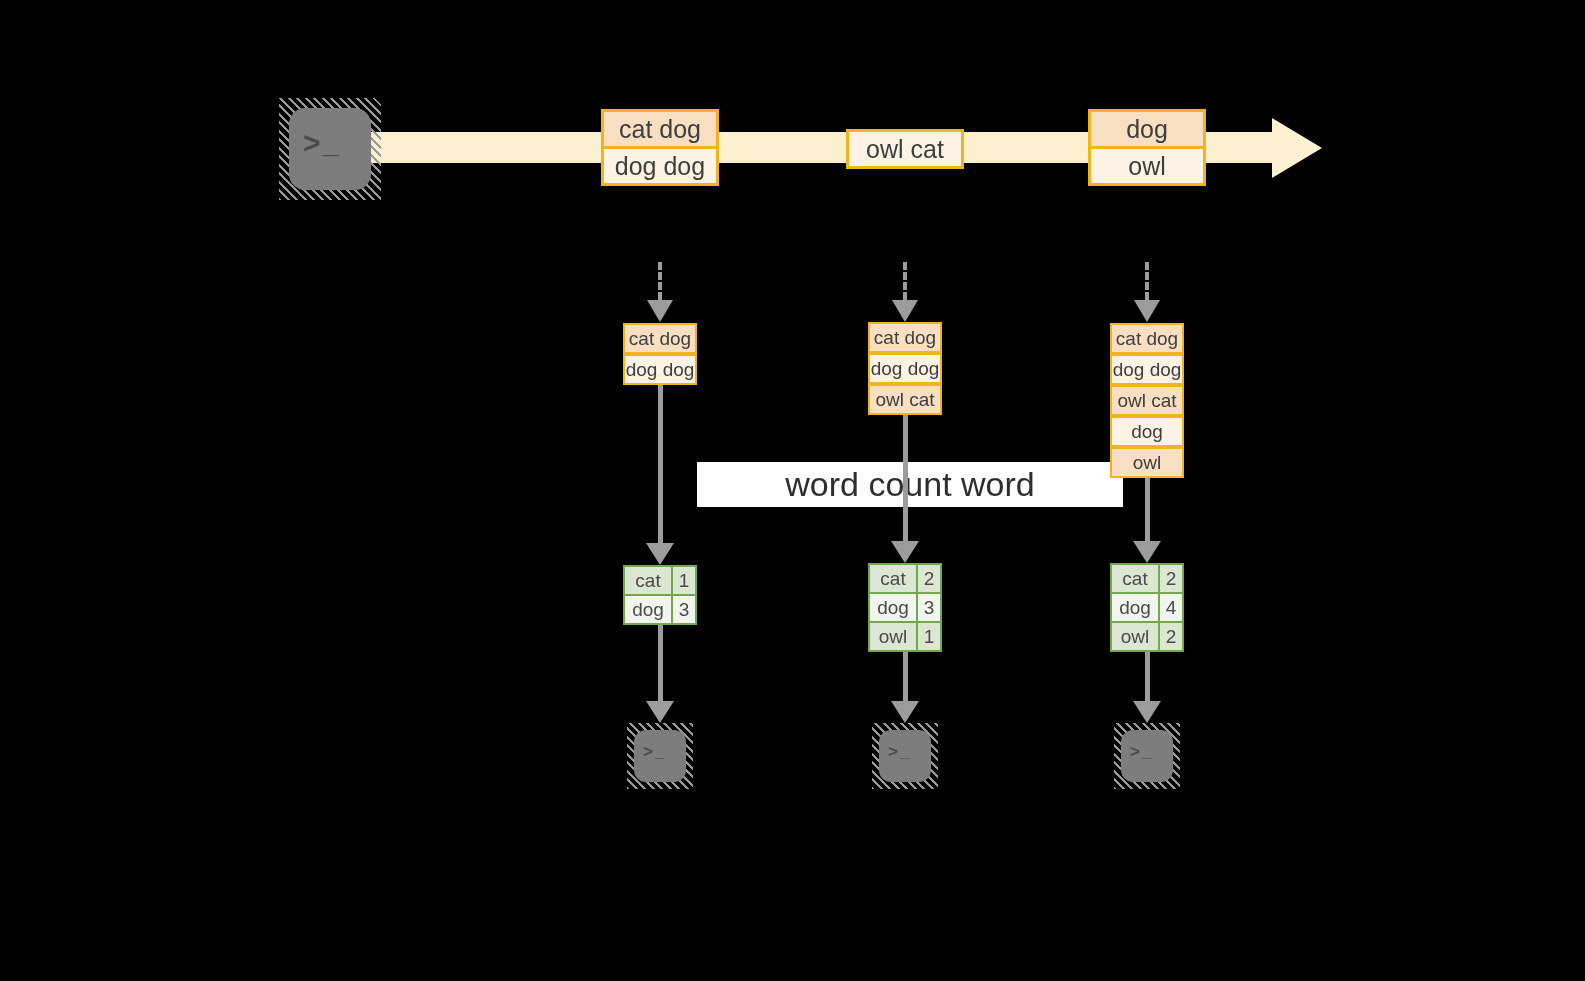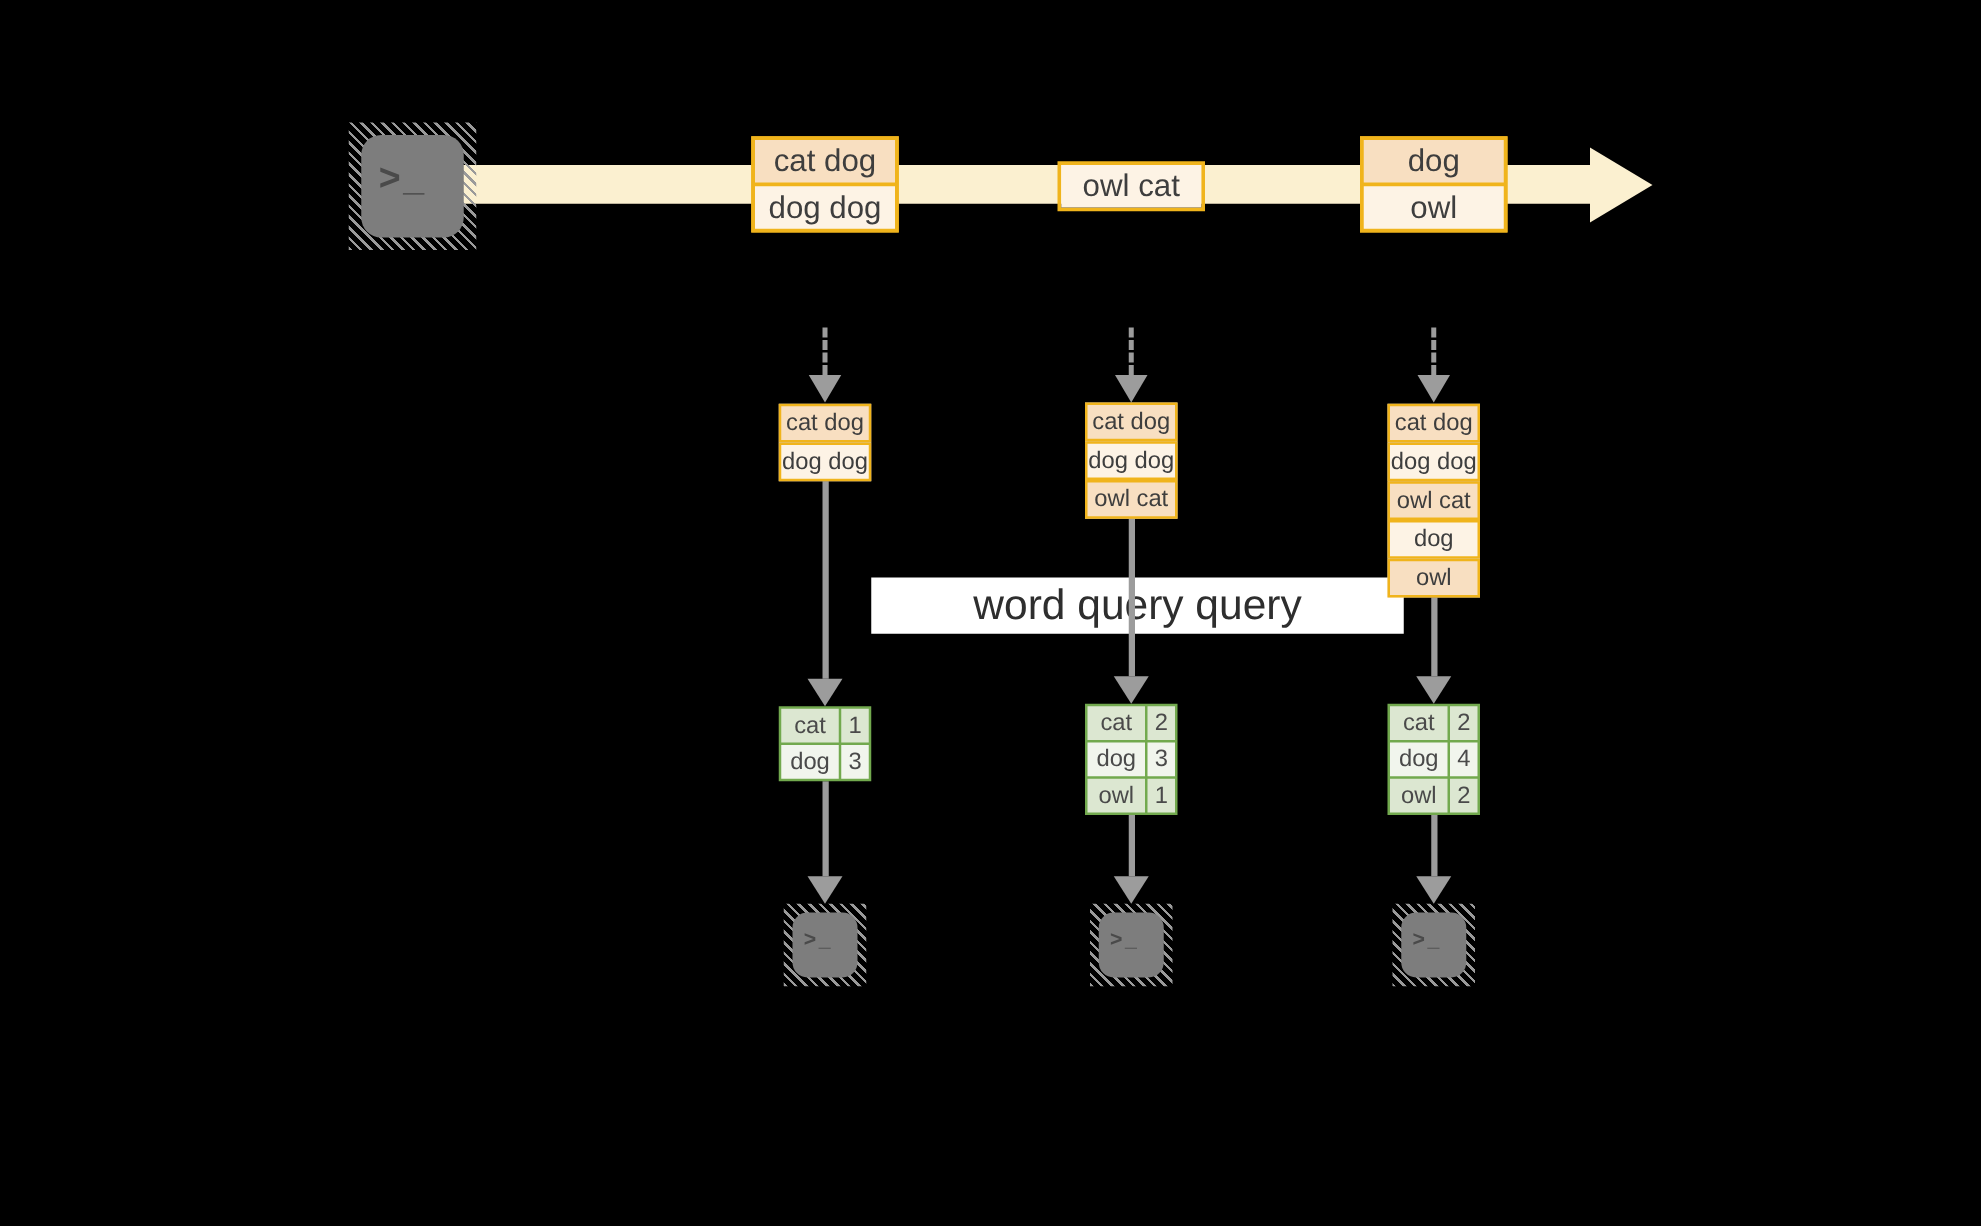--- a/index.html
+++ b/index.html
@@ -105,21 +105,21 @@
     <div class="srow">owl cat</div>
   </div>
   <div class="stack" style="left:1110px;top:323px;">
     <div class="srow">cat dog</div>
     <div class="srow">dog dog</div>
     <div class="srow">owl cat</div>
     <div class="srow">dog</div>
     <div class="srow">owl</div>
   </div>
 
-  <div class="query-band">word query query</div>
+  <div class="query-band">word count word</div>
 
   <div class="sline" style="left:658px;top:385px;height:158px;"></div>
   <div class="shead" style="left:646px;top:543px;"></div>
   <div class="sline" style="left:903px;top:415px;height:126px;"></div>
   <div class="shead" style="left:891px;top:541px;"></div>
   <div class="sline" style="left:1145px;top:478px;height:63px;"></div>
   <div class="shead" style="left:1133px;top:541px;"></div>
 
   <div class="gtable" style="left:623px;top:565px;">
     <div class="grow">

